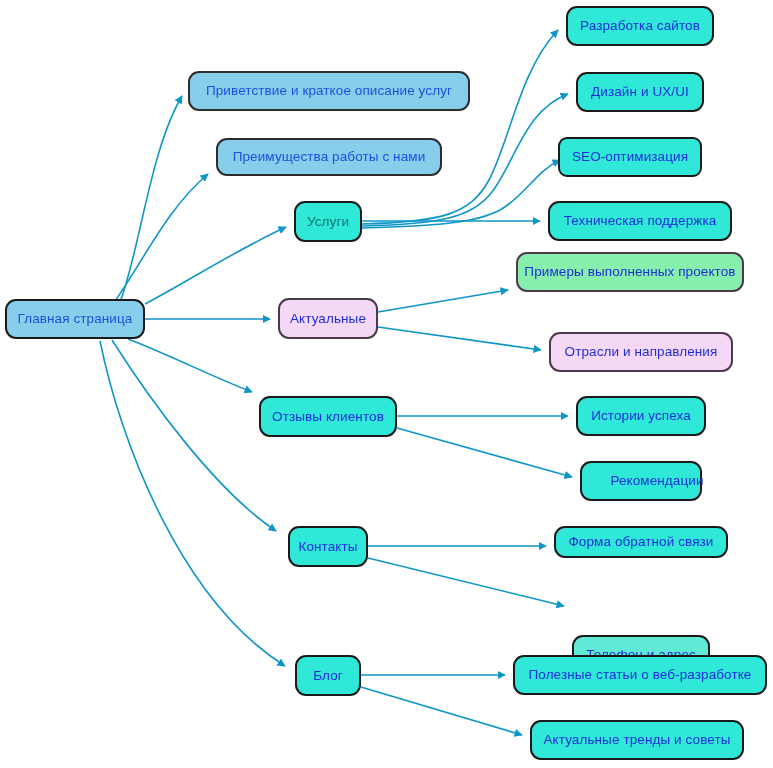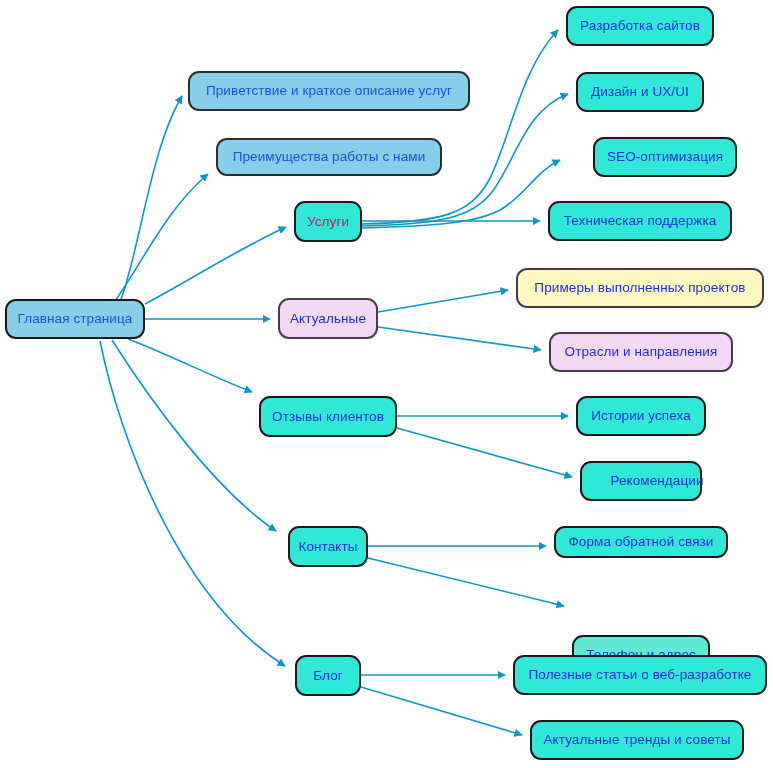--- a/index.html
+++ b/index.html
@@ -80,48 +80,48 @@
   <div id="nodes-layer">
       <div class="node" style="left: 5px; top: 299px; width: 140px; height: 40px; background: rgb(135, 206, 235); border-color: rgb(26, 26, 26); color: rgb(31, 79, 224);">
         <span class="node-label">Главная страница</span>
       </div>
       <div class="node" style="left: 188px; top: 71px; width: 282px; height: 40px; background: rgb(135, 206, 235); border-color: rgb(45, 45, 45); color: rgb(31, 79, 224);">
         <span class="node-label">Приветствие и краткое описание услуг</span>
       </div>
       <div class="node" style="left: 216px; top: 138px; width: 226px; height: 38px; background: rgb(135, 206, 235); border-color: rgb(45, 45, 45); color: rgb(31, 79, 224);">
         <span class="node-label">Преимущества работы с нами</span>
       </div>
-      <div class="node" style="left: 294px; top: 201px; width: 68px; height: 41px; background: rgb(47, 232, 216); border-color: rgb(26, 26, 26); color: #be185d;">
+      <div class="node" style="left: 294px; top: 201px; width: 68px; height: 41px; background: rgb(47, 232, 216); border-color: rgb(26, 26, 26); color: #0f766e;">
         <span class="node-label">Услуги</span>
       </div>
       <div class="node" style="left: 278px; top: 298px; width: 100px; height: 41px; background: rgb(245, 216, 245); border-color: rgb(74, 58, 74); color: rgb(31, 47, 216);">
         <span class="node-label">Актуальные</span>
       </div>
       <div class="node" style="left: 259px; top: 396px; width: 138px; height: 41px; background: rgb(47, 232, 216); border-color: rgb(26, 26, 26); color: rgb(31, 47, 216);">
         <span class="node-label">Отзывы клиентов</span>
       </div>
       <div class="node" style="left: 288px; top: 526px; width: 80px; height: 41px; background: rgb(47, 232, 216); border-color: rgb(26, 26, 26); color: rgb(31, 47, 216);">
         <span class="node-label">Контакты</span>
       </div>
       <div class="node" style="left: 295px; top: 655px; width: 66px; height: 41px; background: rgb(47, 232, 216); border-color: rgb(26, 26, 26); color: rgb(31, 47, 216); align-items: center;">
         <span class="node-label">Блог</span>
       </div>
       <div class="node" style="left: 566px; top: 6px; width: 148px; height: 40px; background: rgb(47, 232, 216); border-color: rgb(26, 26, 26); color: rgb(31, 47, 216);">
         <span class="node-label">Разработка сайтов</span>
       </div>
       <div class="node" style="left: 576px; top: 72px; width: 128px; height: 40px; background: rgb(47, 232, 216); border-color: rgb(26, 26, 26); color: rgb(31, 47, 216);">
         <span class="node-label">Дизайн и UX/UI</span>
       </div>
-      <div class="node" style="left: 593px; top: 137px; width: 144px; height: 40px; background: rgb(47, 232, 216); border-color: rgb(26, 26, 26); color: rgb(31, 47, 216);">
+      <div class="node" style="left: 558px; top: 137px; width: 144px; height: 40px; background: rgb(47, 232, 216); border-color: rgb(26, 26, 26); color: rgb(31, 47, 216); border-radius: 9px;">
         <span class="node-label">SEO-оптимизация</span>
       </div>
       <div class="node" style="left: 548px; top: 201px; width: 184px; height: 40px; background: rgb(47, 232, 216); border-color: rgb(26, 26, 26); color: rgb(31, 47, 216);">
         <span class="node-label">Техническая поддержка</span>
       </div>
-      <div class="node" style="left: 516px; top: 268px; width: 248px; height: 40px; background: #fef9c3; border-color: rgb(74, 58, 74); color: rgb(31, 47, 216);">
+      <div class="node" style="left: 516px; top: 252px; width: 228px; height: 40px; background: #86efac; border-color: rgb(74, 58, 74); color: rgb(31, 47, 216);">
         <span class="node-label">Примеры выполненных проектов</span>
       </div>
       <div class="node" style="left: 549px; top: 332px; width: 184px; height: 40px; background: rgb(245, 216, 245); border-color: rgb(74, 58, 74); color: rgb(31, 47, 216);">
         <span class="node-label">Отрасли и направления</span>
       </div>
       <div class="node" style="left: 576px; top: 396px; width: 130px; height: 40px; background: rgb(47, 232, 216); border-color: rgb(26, 26, 26); color: rgb(31, 47, 216);">
         <span class="node-label">Истории успеха</span>
       </div>
       <div class="node" style="left: 580px; top: 461px; width: 122px; height: 40px; background: rgb(47, 232, 216); border-color: rgb(26, 26, 26); color: rgb(31, 47, 216); padding-left: 32px;">
         <span class="node-label">Рекомендации</span>

